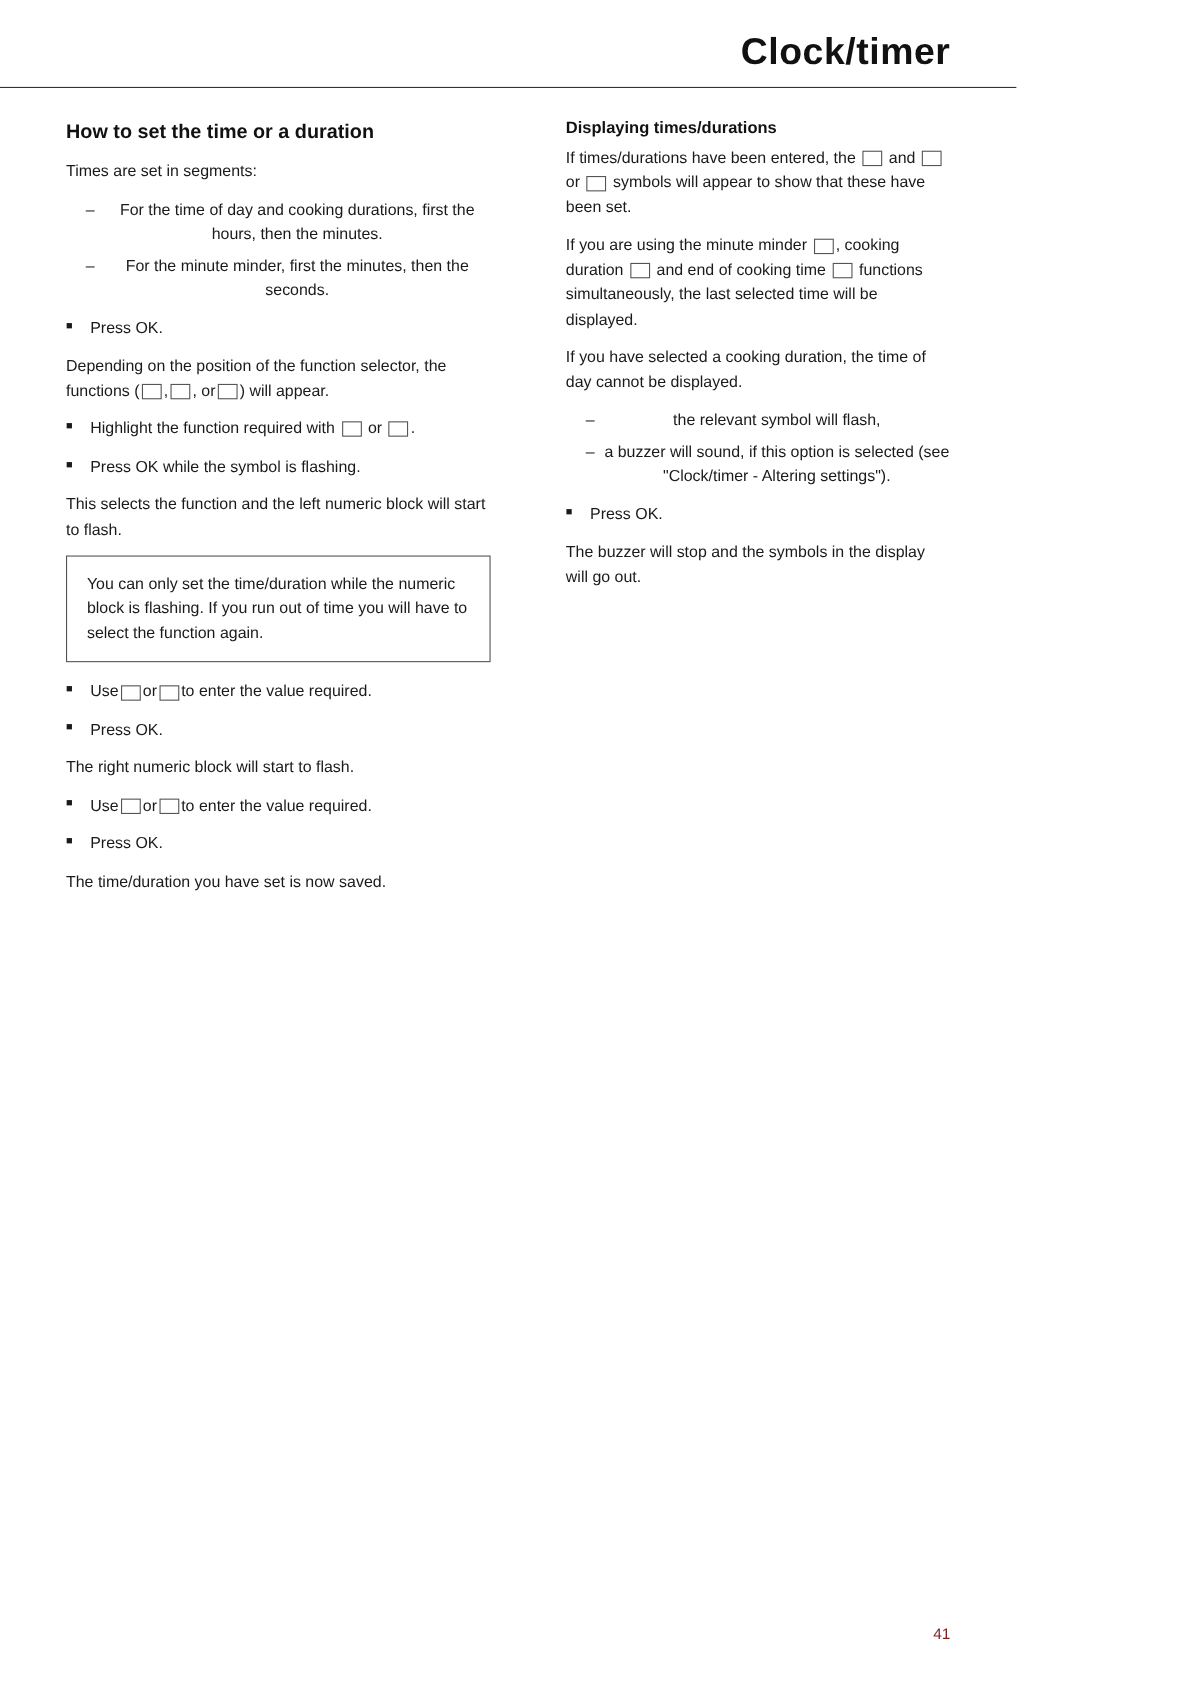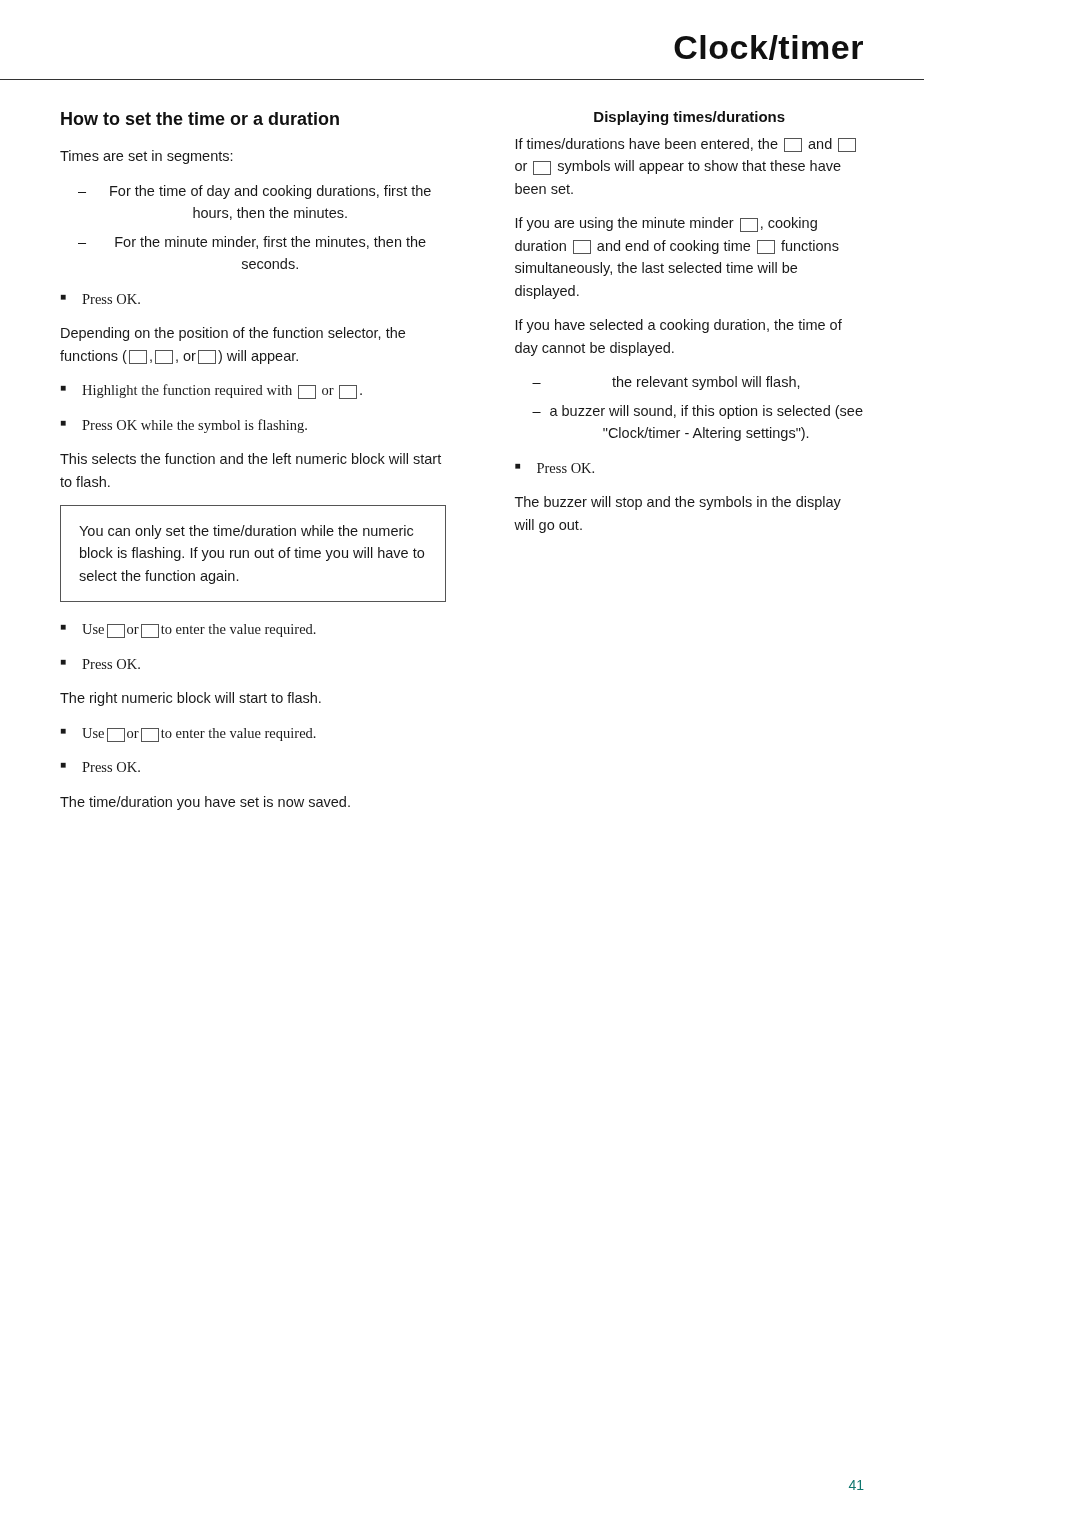--- a/index.html
+++ b/index.html
@@ -67,21 +67,20 @@
       margin-bottom: 14px;
       line-height: 1.3;
     }
 
     .subsection-heading {
       font-size: 15px;
       font-weight: bold;
       color: #111;
       margin-bottom: 8px;
       margin-top: 24px;
-      text-align: center;
     }
 
     .body-text {
       font-size: 14.5px;
       color: #1a1a1a;
       line-height: 1.55;
       margin-bottom: 12px;
     }
 
     
@@ -106,21 +105,20 @@
       position: absolute;
       left: 0;
       top: 0;
     }
 
     
     .square-list {
       list-style: none;
       margin-bottom: 12px;
       padding-left: 0;
-      font-family: Liberation Serif, serif;
     }
 
     .square-list li {
       font-size: 14.5px;
       color: #1a1a1a;
       line-height: 1.55;
       margin-bottom: 8px;
       position: relative;
       padding-left: 22px;
     }
@@ -143,21 +141,21 @@
       color: #1a1a1a;
       line-height: 1.55;
     }
 
     
     .page-number {
       position: absolute;
       bottom: 36px;
       right: 60px;
       font-size: 14px;
-      color: #0f766e;
+      color: #7f1d1d;
     }
 
     
     .sym {
       display: inline-block;
       width: 18px;
       height: 14px;
       border: 1px solid #555;
       vertical-align: middle;
       margin: 0 2px;

